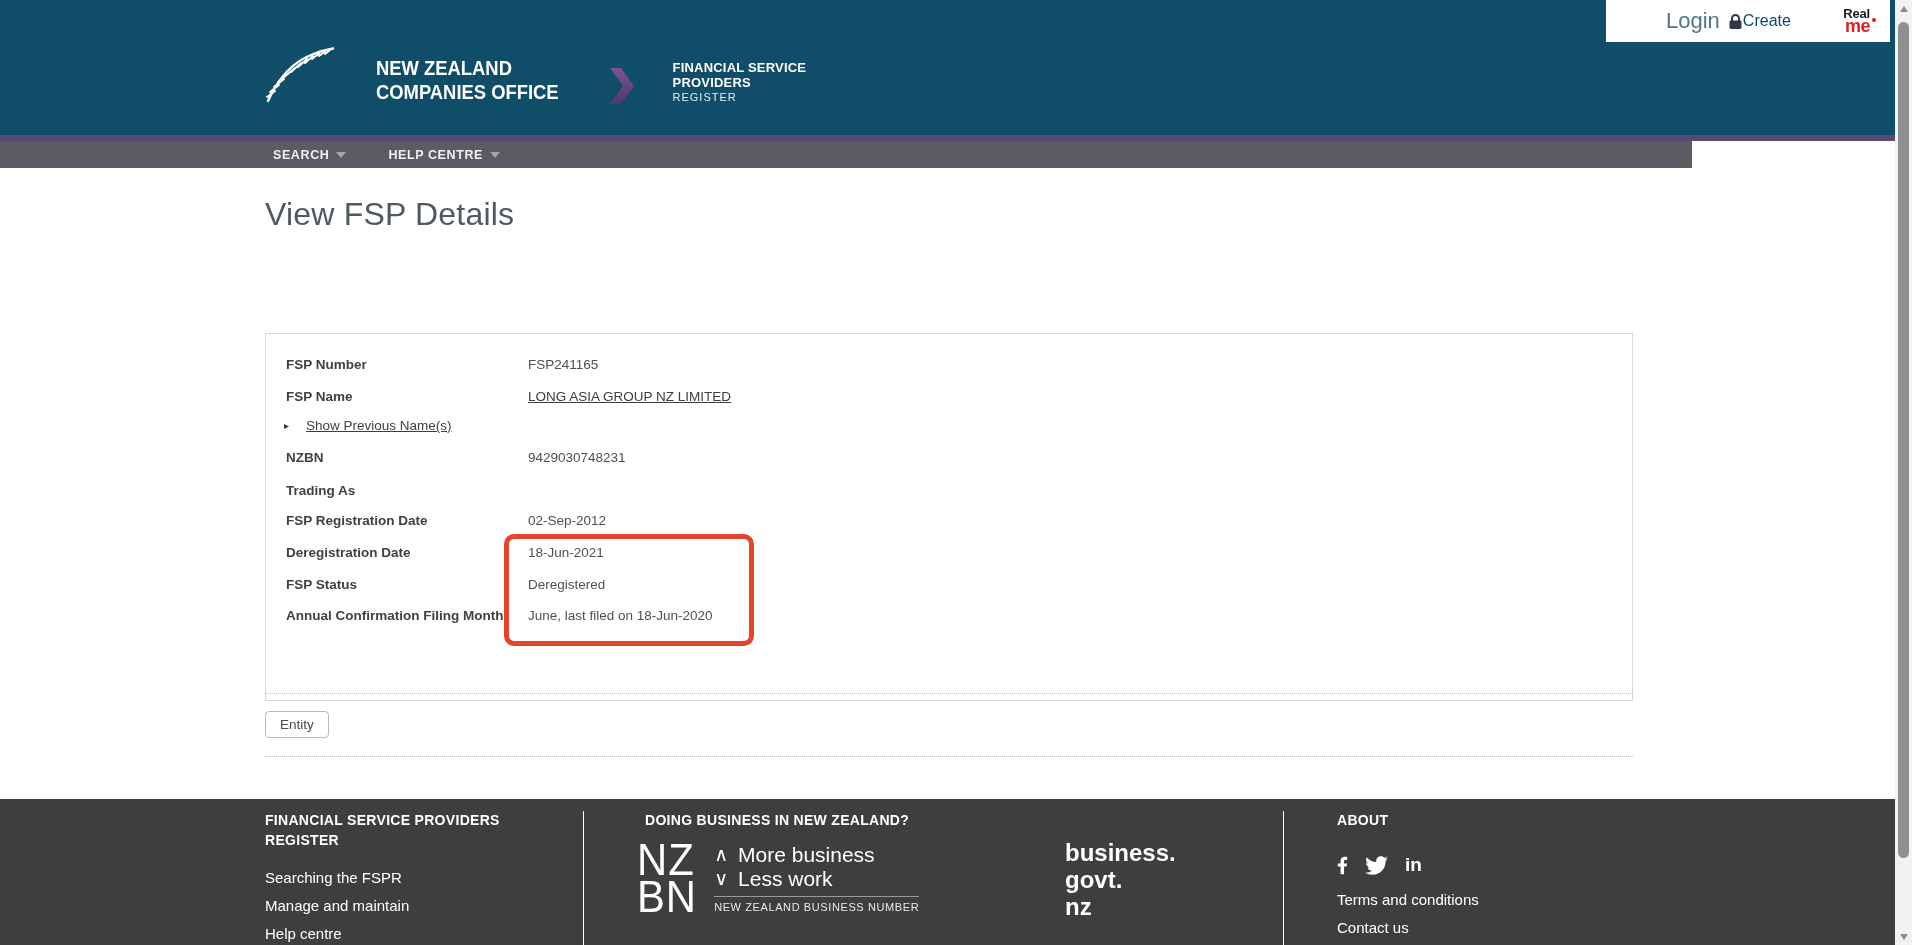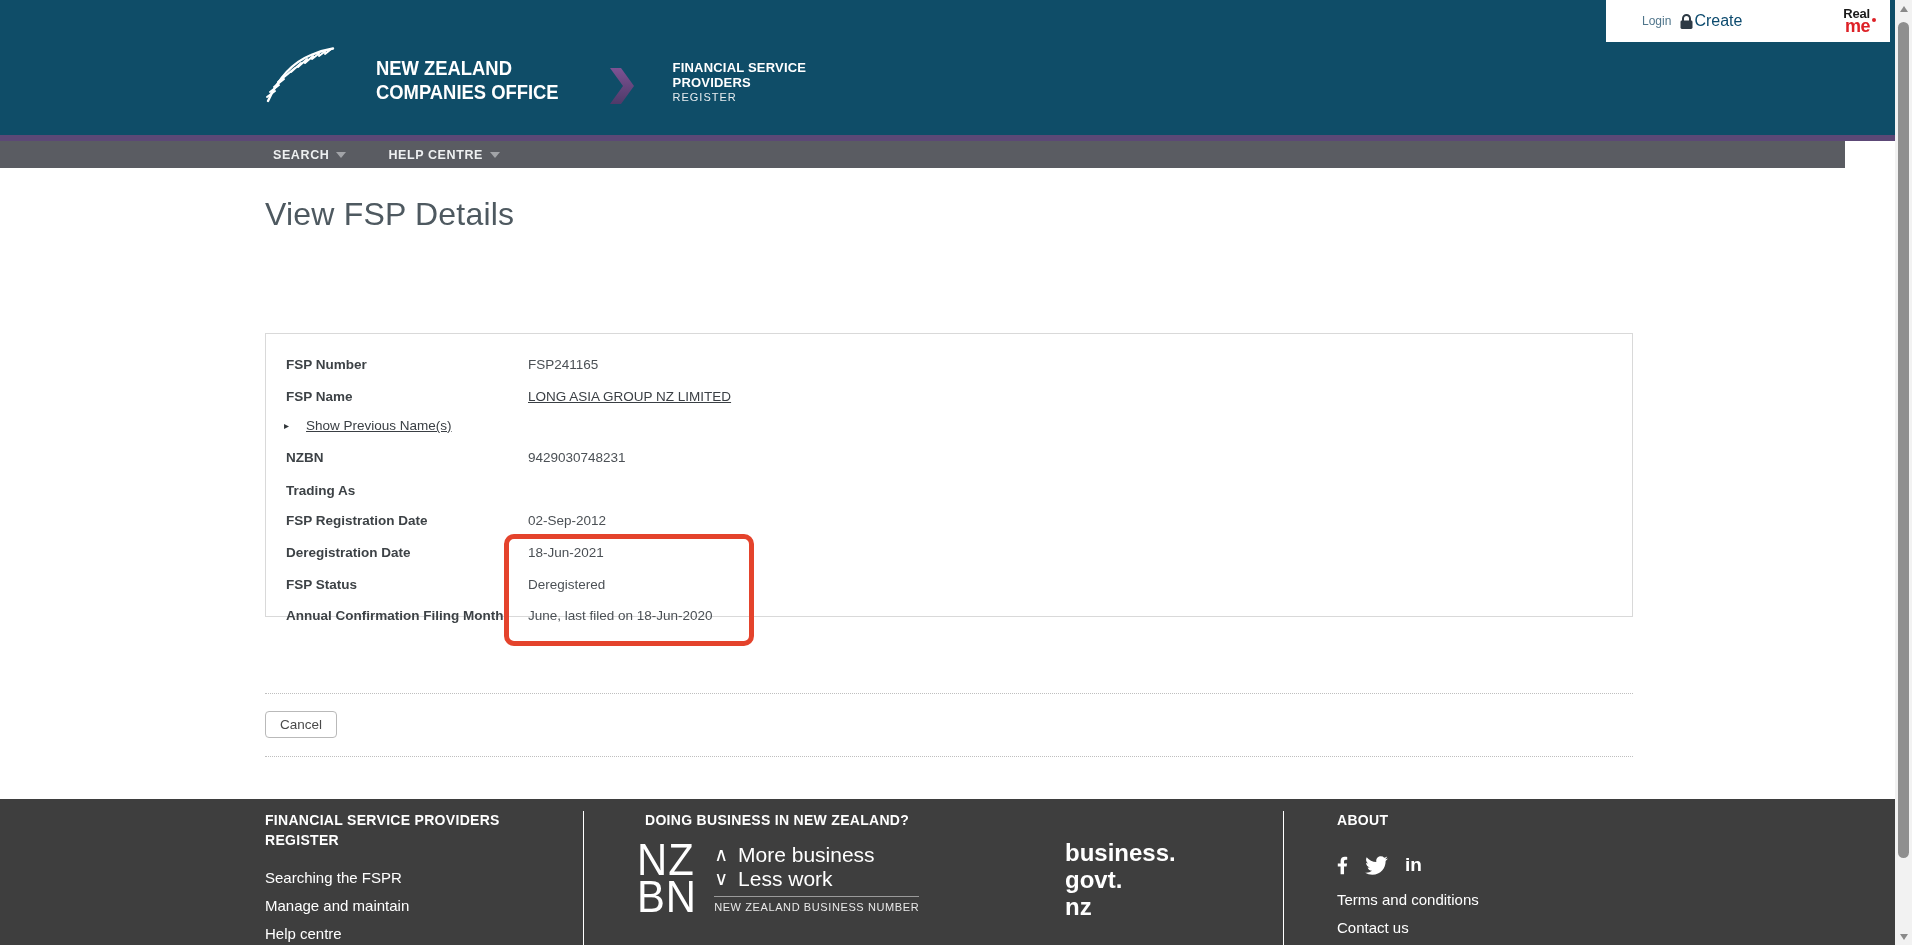--- a/index.html
+++ b/index.html
@@ -3,60 +3,60 @@
 <meta charset="utf-8">
 <style>
   * { margin:0; padding:0; box-sizing:border-box; }
   html,body { width:1912px; height:945px; overflow:hidden; background:#fff;
               font-family:"Liberation Sans", sans-serif; }
   #app { position:relative; width:1912px; height:945px; }
 
   
   .header { position:absolute; left:0; top:0; width:1912px; height:135px; background:#0f4d68; }
   .accent-strip { position:absolute; left:0; top:135px; width:1912px; height:6px; background:#5c4876; }
-  .navbar { position:absolute; left:0; top:141px; width:1845px; height:27px; background:#5a5c62;
+  .navbar { position:absolute; left:0; top:141px; width:1692px; height:27px; background:#5a5c62;
             display:flex; align-items:center; padding-left:273px; gap:42px; }
   .nav-item { color:#eef0f1; font-size:12.5px; font-weight:700; letter-spacing:.6px;
               display:flex; align-items:center; gap:7px; cursor:pointer; }
   .nav-caret { width:0; height:0; border-left:5px solid transparent; border-right:5px solid transparent;
                border-top:6px solid #a2a4a8; }
 
   .logo { position:absolute; left:265px; top:46px; display:flex; align-items:flex-end;gap:29px; }
   .fern { margin-right:12px; }
   .co-name { color:#fff; font-weight:700; font-size:20px; line-height:24px;
              transform:scaleX(.92); transform-origin:left center; white-space:nowrap; }
   .chevron { margin:0 10px 0 6px; }
   .fsp-name { color:#fff; white-space:nowrap; }
   .fsp-name .b { font-weight:700; font-size:13px; line-height:15px; letter-spacing:.2px; }
   .fsp-name .r { font-weight:400; font-size:11px; line-height:14px; letter-spacing:1px; color:#e8edf0; }
 
   .login-box { position:absolute; left:1606px; top:0; width:284px; height:42px; background:#fff;
                display:flex; align-items:center; padding:0 14px 0 36px; }
-  .login-link { color:#50758b; font-size:12px; display:flex; align-items:center; gap:8px; cursor:pointer; }
+  .login-link { color:#50758b; font-size:22px; display:flex; align-items:center; gap:8px; cursor:pointer;margin-left:24px; }
   .create-link { color:#0c4a6e; font-size:16px; cursor:pointer; }
   .realme { margin-left:auto; position:relative; line-height:1; cursor:pointer; padding-right:6px;text-align:right; }
   .realme .r1 { display:block; font-size:13px; font-weight:600; color:#1a1a1a; letter-spacing:-.2px; }
   .realme .r2 { display:block; font-size:18px; font-weight:800; color:#dd2026; margin-top:-3px; letter-spacing:-.5px; }
   .realme-dot { position:absolute; right:0; top:11px; width:4px; height:4px; border-radius:50%; background:#dd2026; }
 
   
   .page-title { position:absolute; left:265px; top:196px; font-size:32px; font-weight:300;
                 color:#4e5960; letter-spacing:.2px; }
   .page-subtitle { position:absolute; left:265px; top:243px; font-size:16.5px; color:#3e464c; }
 
   
   .tabs { position:absolute; left:265px; top:298px; display:flex; gap:6px; align-items:flex-start; }
   .tab { height:35px; background:#fff; border:1px solid #cfcfcf; border-bottom:none;
          border-radius:5px 5px 0 0; display:flex; align-items:center; justify-content:center;
          font-size:13.5px; color:#4d5257; cursor:pointer; }
   .tab.t1 { width:137px; } .tab.t2 { width:112px; } .tab.t3 { width:155px; } .tab.t4 { width:80px; }
   .tab.active { height:38px; border:2px dotted #f09a43; border-radius:6px; z-index:3; background:#fff; }
 
   
-  .panel { position:absolute; left:265px; top:333px; width:1368px; height:284px;
+  .panel { position:absolute; left:265px; top:333px; width:1368px; height:368px;
            border:1px solid #d9d9d9; background:#fff; }
   .row { position:absolute; left:20px; display:flex; }
   .row .lbl { width:242px; font-weight:700; font-size:13.5px; color:#3d4246; }
   .row .val { font-size:13.5px; color:#4b5055; }
   a.plain { color:#3a3f44; text-decoration:underline; cursor:pointer; }
   .show-prev { position:absolute; left:18px; font-size:13.5px; color:#3a3f44; display:flex;
                align-items:center; gap:5px; cursor:pointer; }
   .show-prev .tri { font-size:10px; color:#2f3438; text-decoration:none; }
   .show-prev .txt { text-decoration:underline;margin-left:12px; }
   .highlight-box { position:absolute; left:238px; top:200px; width:250px; height:112px;
@@ -191,21 +191,21 @@
       <span class="val">Deregistered</span>
     </div>
     <div class="row" style="top:274px">
       <span class="lbl">Annual Confirmation Filing Month</span>
       <span class="val">June, last filed on 18-Jun-2020</span>
     </div>
     <div class="highlight-box"></div>
   </div>
 
   <div class="sep" style="top:693px"></div>
-  <button class="btn-cancel">Cancel</button>
+  <button class="btn-cancel">Entity</button>
   <div class="sep" style="top:756px"></div>
 
   <div class="footer">
     <div class="f-heading" style="left:265px; top:11px; width:250px">FINANCIAL SERVICE PROVIDERS REGISTER</div>
     <div class="f-link" style="left:265px; top:70px">Searching the FSPR</div>
     <div class="f-link" style="left:265px; top:98px">Manage and maintain</div>
     <div class="f-link" style="left:265px; top:126px">Help centre</div>
 
     <div class="f-divider" style="left:583px"></div>
 

